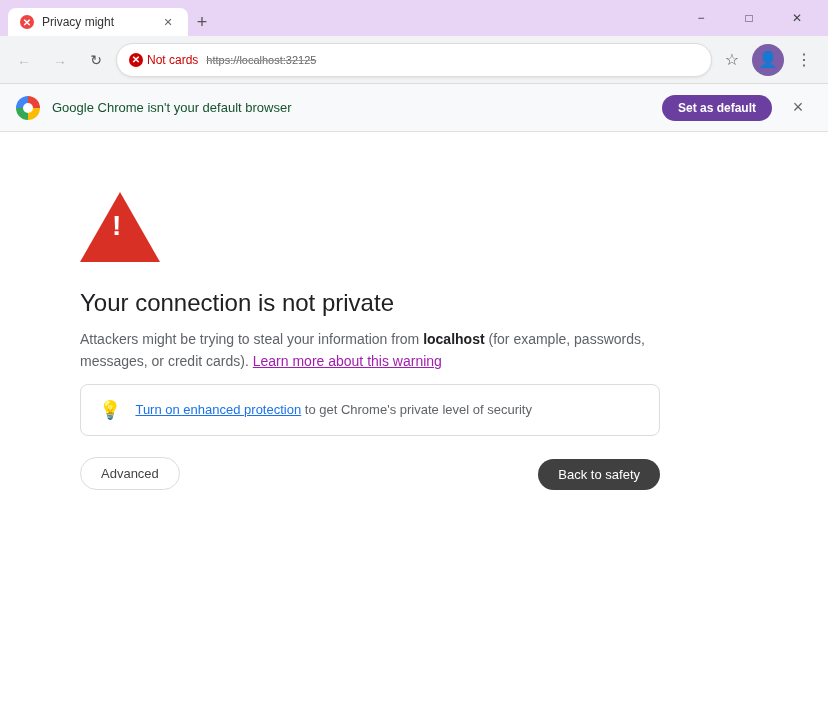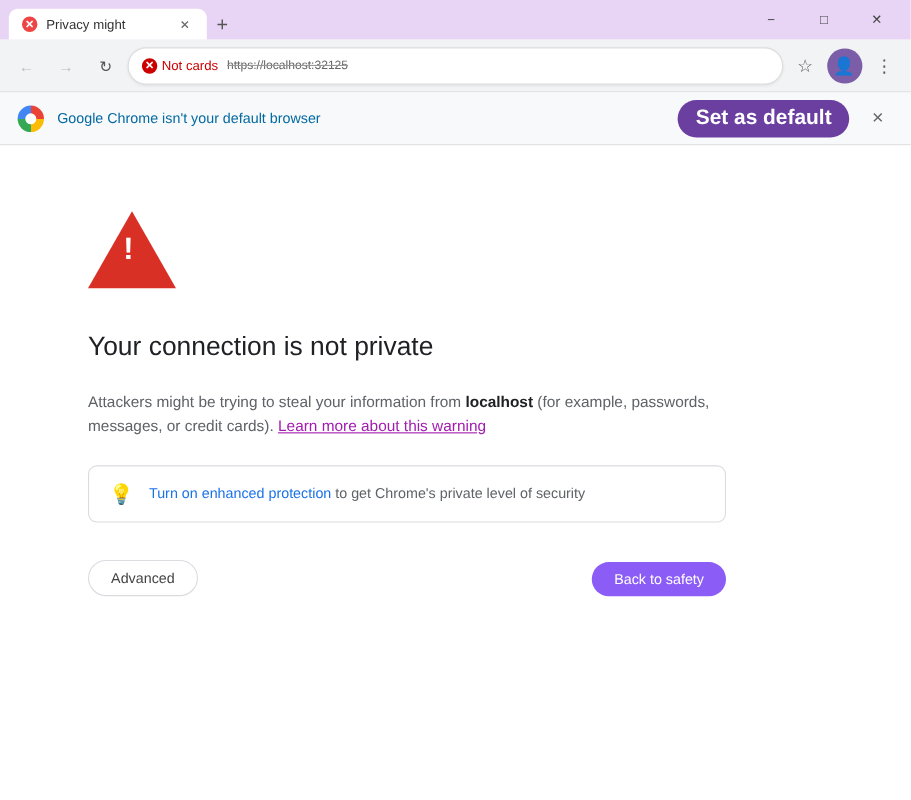--- a/index.html
+++ b/index.html
@@ -170,48 +170,48 @@
       content: '';
       position: absolute;
       top: 50%; left: 50%;
       transform: translate(-50%, -50%);
       width: 10px; height: 10px;
       background: #fff;
       border-radius: 50%;
     }
     .default-text {
       font-size: 13px;
-      color: #0369a1;
+      color: #14532d;
       flex: 1;
     }
     .set-default-btn {
       background: #6b3fa0;
       color: #fff;
       border: none;
       border-radius: 20px;
       padding: 6px 16px;
-      font-size: 19px;
+      font-size: 12px;
       font-weight: 600;
       cursor: pointer;
     }
     .close-bar-btn {
       width: 28px; height: 28px;
       border-radius: 50%;
       display: flex; align-items: center; justify-content: center;
       color: #666;
       cursor: pointer;
       font-size: 18px;
     }
 
     
     .main-content {
       padding: 60px 80px 40px 80px;
       display: flex;
       flex-direction: column;
-      gap: 24px;
+      gap: 11px;
     }
     .warning-triangle {
       width: 0; height: 0;
       border-left: 40px solid transparent;
       border-right: 40px solid transparent;
       border-bottom: 70px solid #d93025;
       position: relative;
     }
     .warning-triangle::after {
       content: '!';
@@ -260,20 +260,21 @@
       color: #5f6368;
       font-size: 18px;
       flex-shrink: 0;
     }
     .protection-text {
       font-size: 13px;
       color: #5f6368;
     }
     .protection-text a {
       color: #1a73e8;
+      text-decoration: underline;
       cursor: pointer;
     }
 
     
     .action-area {
       display: flex;
       justify-content: space-between;
       align-items: flex-end;
       max-width: 580px;
       margin-top: 10px;
@@ -281,21 +282,21 @@
     .advanced-btn {
       border: 1px solid #dadce0;
       background: #fff;
       border-radius: 20px;
       padding: 8px 20px;
       font-size: 13px;
       color: #444;
       cursor: pointer;
     }
     .back-safety-btn {
-      background: #8b5cf6;
+      background: #404040;
       color: #fff;
       border: none;
       border-radius: 20px;
       padding: 8px 20px;
       font-size: 13px;
       font-weight: 500;
       cursor: pointer;
     }
   </style>
 </head>

